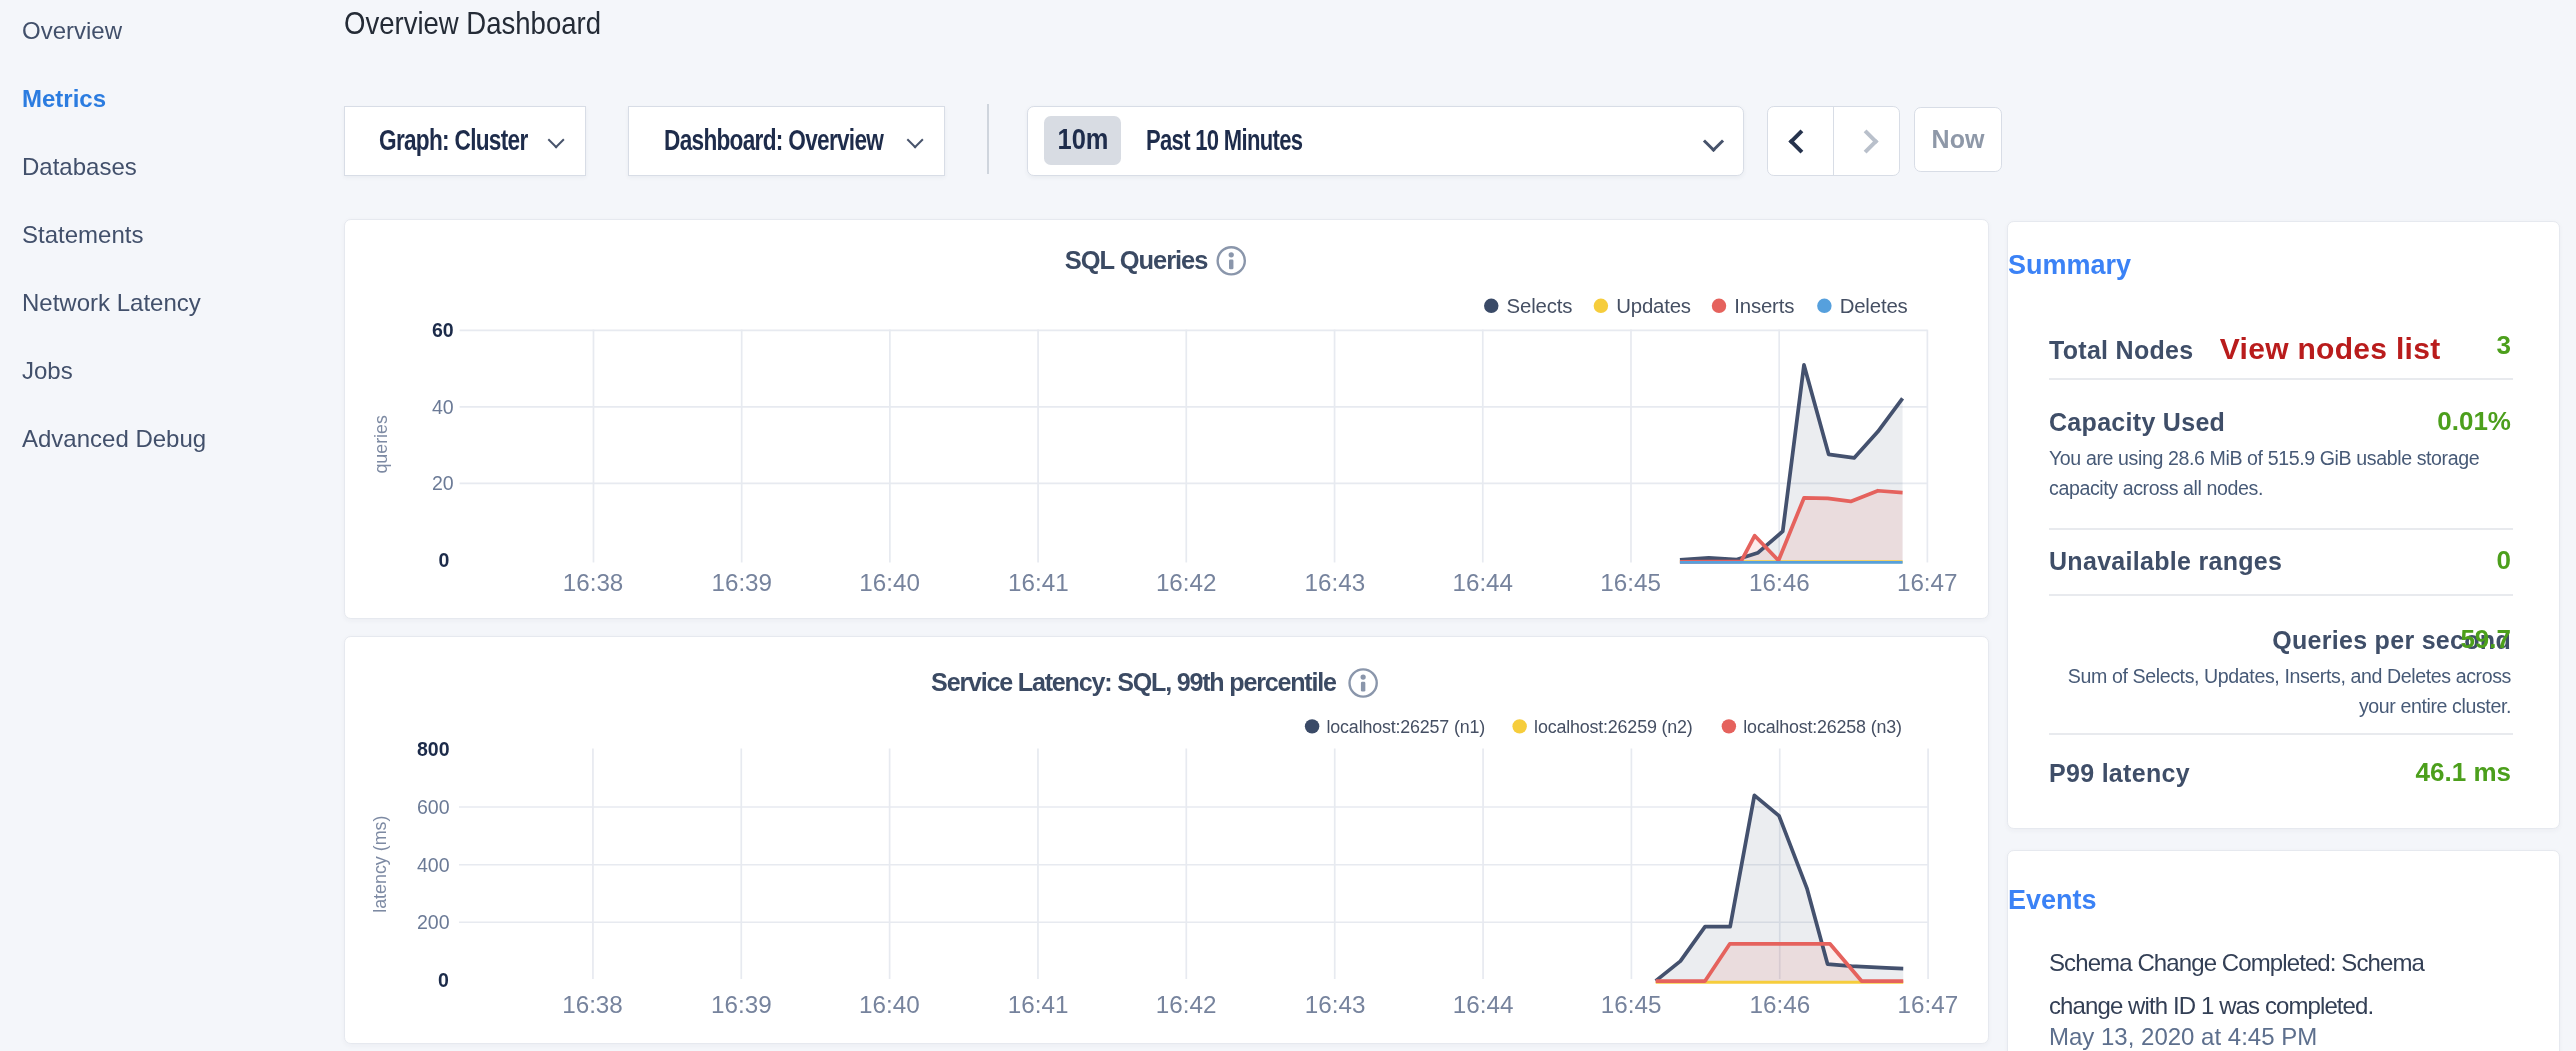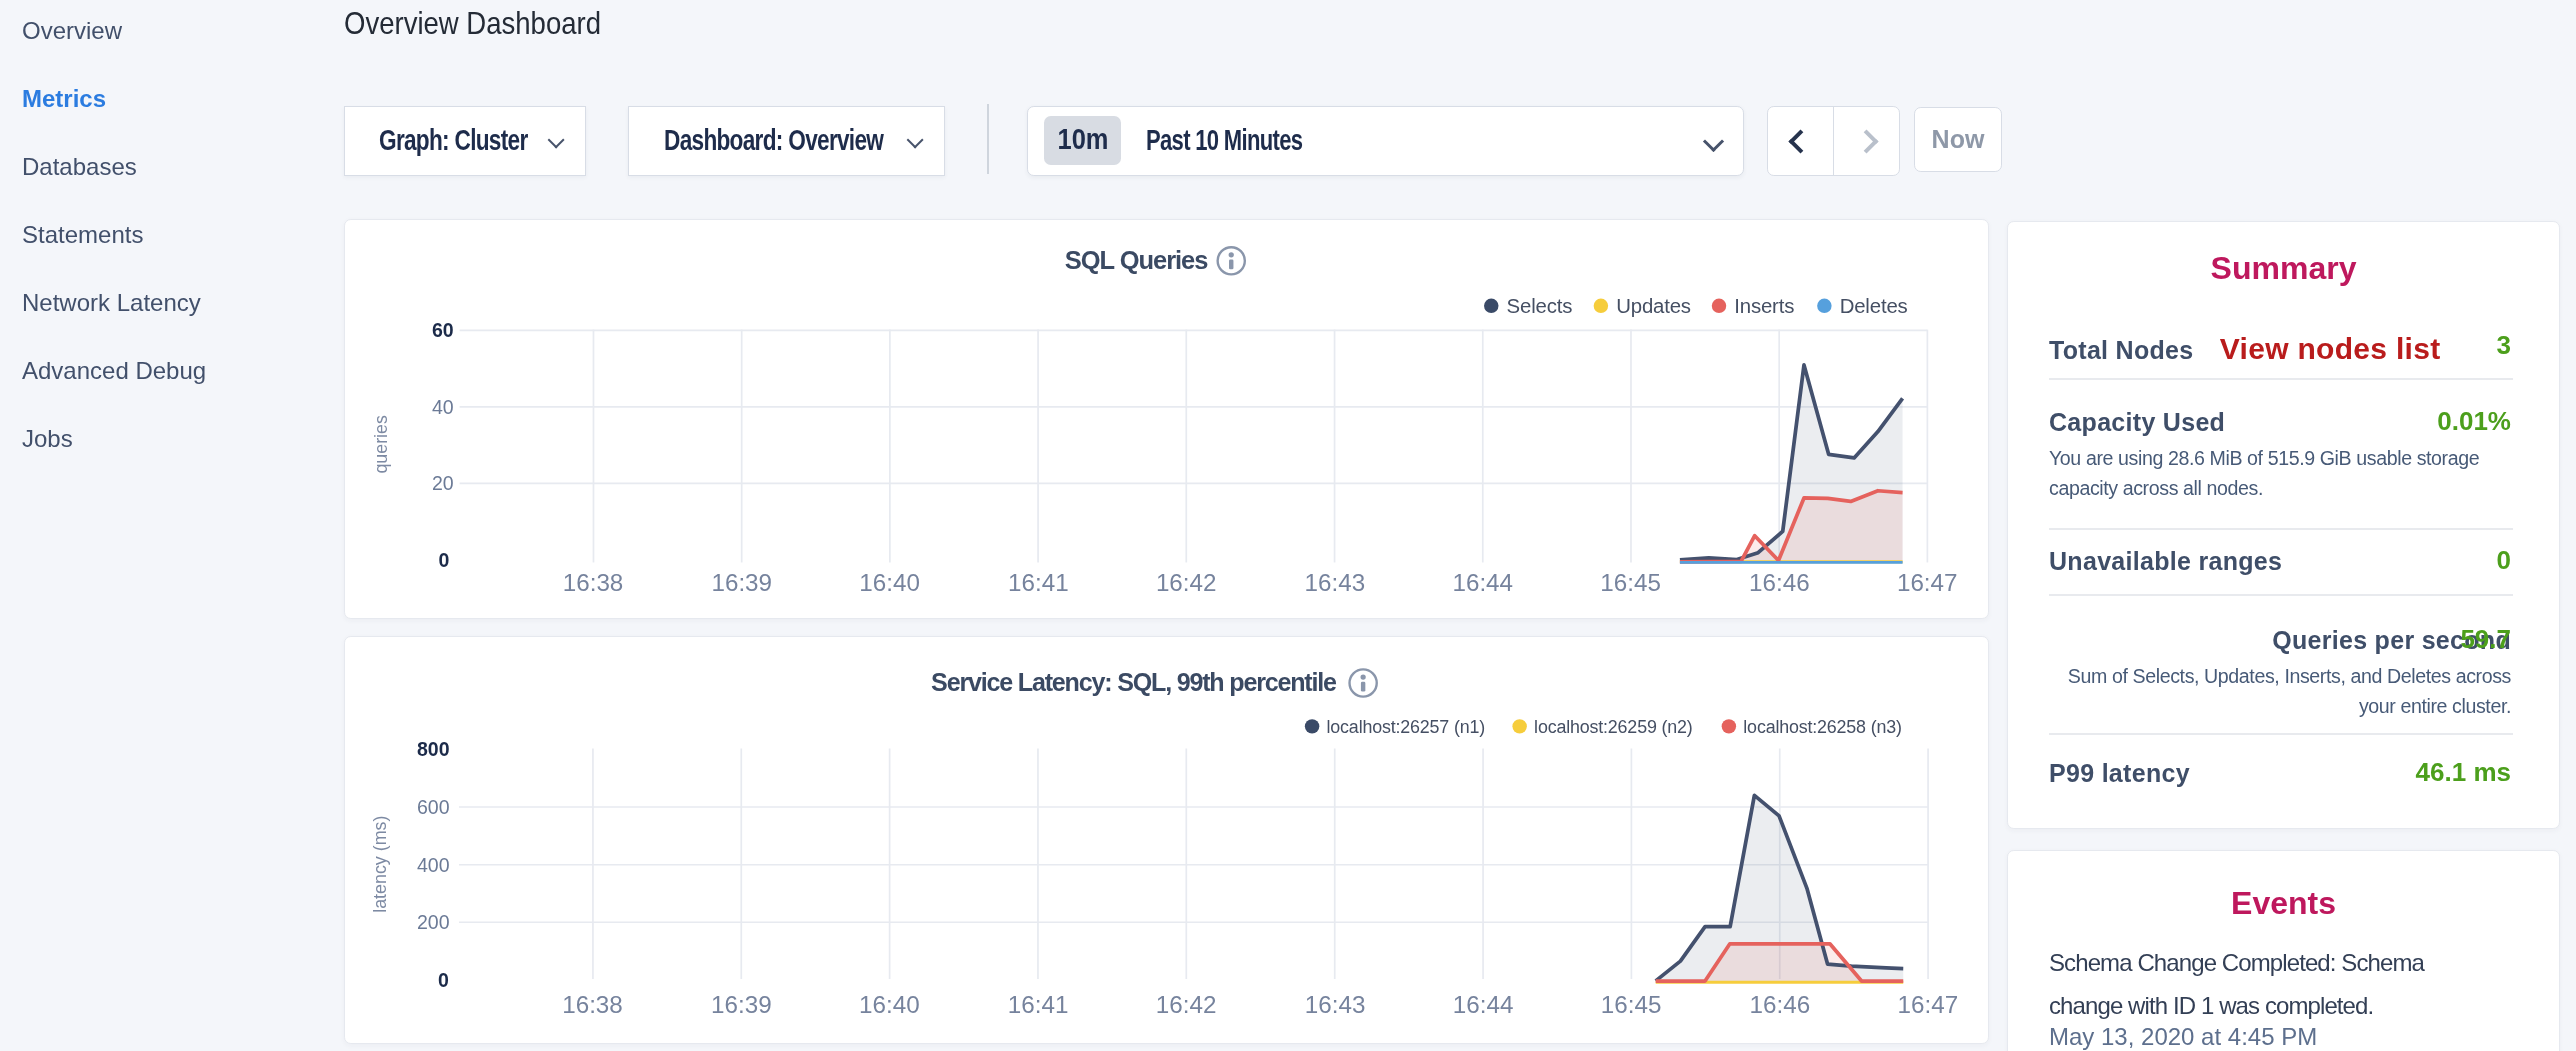--- a/index.html
+++ b/index.html
@@ -29,41 +29,41 @@
   .arr { width:17px; height:17px; border-right:4.3px solid #26334d; border-bottom:4.3px solid #26334d; }
   .arr.left { transform:rotate(135deg); }
   .arr.right { transform:rotate(-45deg); border-color:#b9c0cb; }
   .nowbtn { position:absolute; left:1914px; top:107px; width:88px; height:65px; background:#fff; border:1.7px solid #d8dde6; border-radius:6.8px; text-align:center; line-height:62px; font-size:25px; font-weight:bold; color:#8e98a8; }
   
   .panel { position:absolute; background:#fff; border:1.7px solid #e6e9ef; border-radius:6.8px; box-shadow:0 1.7px 5.1px rgba(40,50,80,0.04); }
   #p1 { left:344px; top:219px; width:1645px; height:400px; }
   #p2 { left:344px; top:636px; width:1645px; height:408px; }
   #sum { left:2007px; top:221px; width:553px; height:608px; }
   #evt { left:2007px; top:850px; width:553px; height:340px; }
-  .ptitle { position:absolute; width:100%; text-align:center; font-size:32px; font-weight:bold; color:#be185d; }
+  .ptitle { position:absolute; width:100%; text-align:left; font-size:27px; font-weight:bold; color:#3b82f6; }
   
   .srow { position:absolute; left:41px; right:48px; }
   .slabel { font-size:25px; font-weight:bold; color:#3f4e68; letter-spacing:0.3px; }
   .sval { position:absolute; right:0; top:-1.7px; font-size:26px; font-weight:bold; color:#4c9f1c; }
   .slink { font-size:30px; font-weight:bold; color:#b91c1c; letter-spacing:0.3px; margin-left:18.7px; }
   .ssub { font-size:19.6px; color:#475a77; line-height:30px; margin-top:6px; letter-spacing:-0.4px; white-space:nowrap; }
   .sdiv { position:absolute; left:41px; right:46px; height:1.7px; background:#e8eaee; }
   .etxt { font-size:24px; color:#333f55; line-height:43px; letter-spacing:-0.9px; }
   .edate { font-size:24px; color:#5d6f8d; }
 </style>
 </head>
 <body>
   <div class="nav">
     <div>Overview</div>
     <div class="active">Metrics</div>
     <div>Databases</div>
     <div>Statements</div>
     <div>Network Latency</div>
+    <div>Jobs</div>
     <div>Advanced Debug</div>
-    <div>Jobs</div>
   </div>
 
   <div class="title"><span>Overview Dashboard</span></div>
 
   <div class="ctl" style="left:344px; width:242px;">
     <span class="lblx" style="left:34px;">Graph: Cluster</span>
     <span class="chev" style="position:absolute;left:203px;top:26px;"></span>
   </div>
   <div class="ctl" style="left:628px; width:317px;padding-left:36px;">
     <span class="lblx" style="left:35px;">Dashboard: Overview</span>

